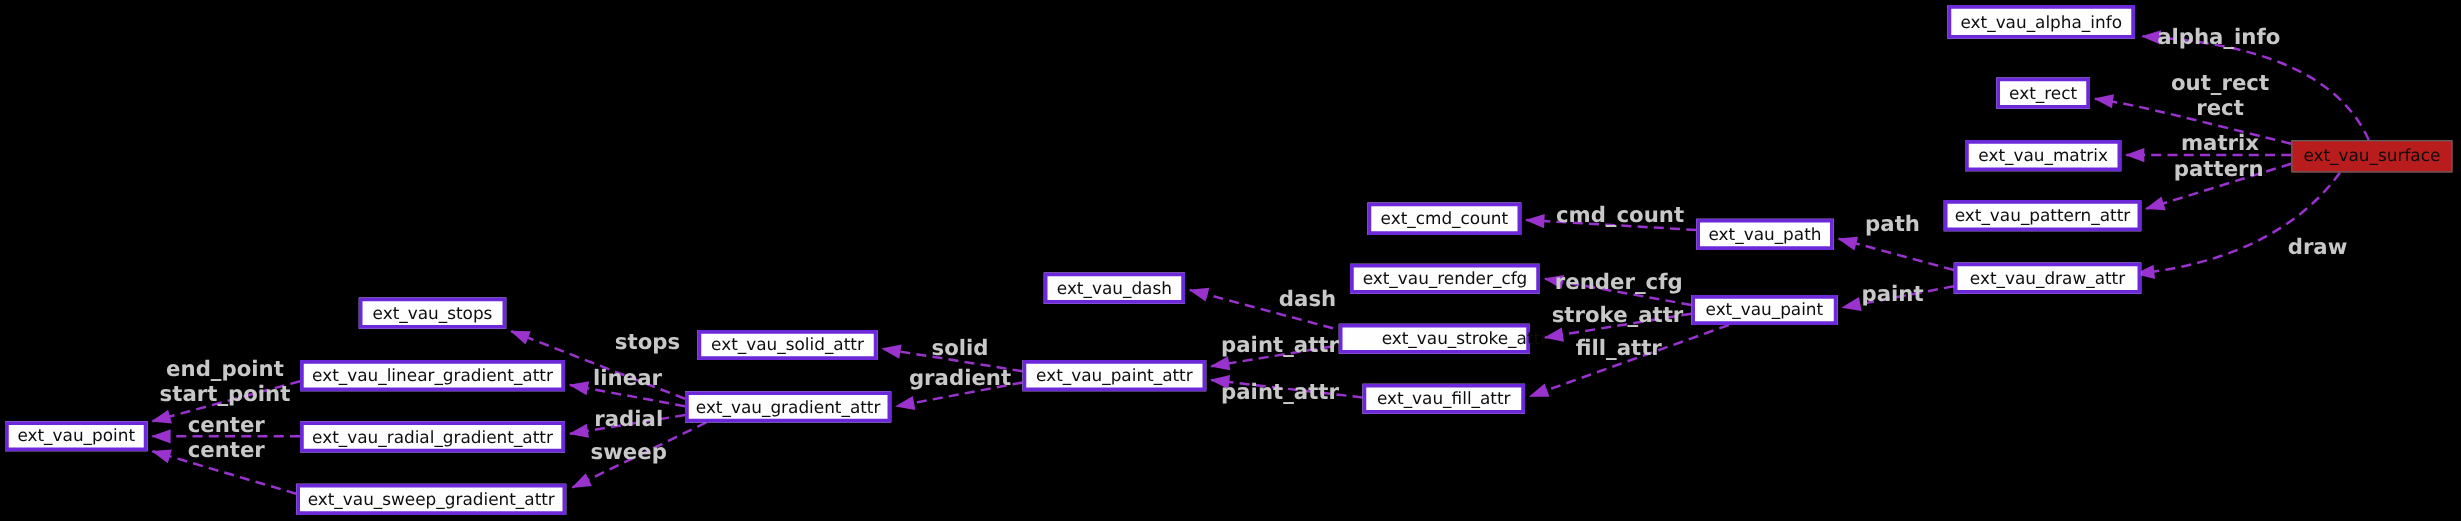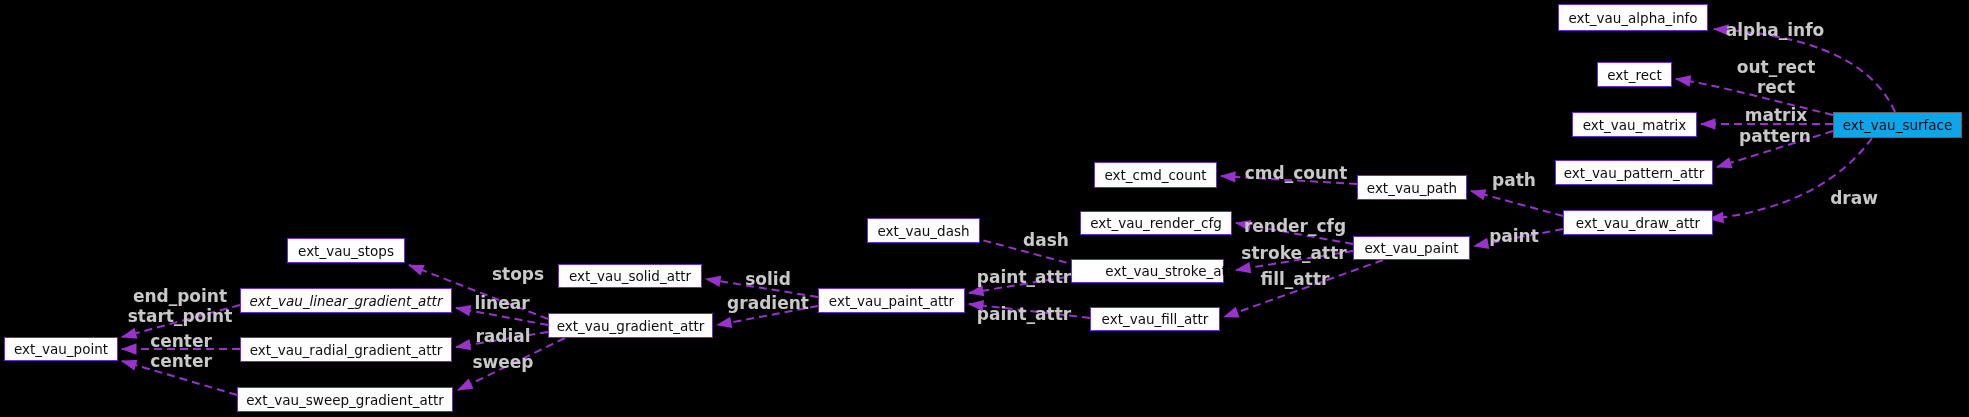--- a/index.html
+++ b/index.html
@@ -1,22 +1,22 @@
 <!DOCTYPE html>
 <html><head>
 <meta charset="utf-8">
 <style>
   html,body{margin:0;padding:0;background:#000;}
   #stage{position:relative;width:1969px;height:417px;background:#000;overflow:hidden;
          font-family:"DejaVu Sans",sans-serif;}
   #edge-layer{position:absolute;left:0;top:0;width:1969px;height:417px;}
-  .node{position:absolute;box-sizing:border-box;background:#fefefe;border:1px solid #6d28d9;
+  .node{position:absolute;box-sizing:border-box;background:#fefefe;border:3px solid #6d28d9;
         color:#0d0d0d;display:flex;align-items:center;justify-content:center;
         font-size:13.5px;white-space:nowrap;z-index:2;}
-  .node.hl{background:#0ea5e9;border:1px solid #5f6266;}
+  .node.hl{background:#b91c1c;border:1px solid #5f6266;}
   .edge-label{position:absolute;transform:translate(-50%,-50%);color:#c8c8c8;
         font-size:17px;font-weight:bold;text-align:center;line-height:1.18;
         white-space:nowrap;z-index:3;}
 </style>
 </head>
 <body>
 
 <div id="stage">
   <svg id="edge-layer" width="1969" height="417" viewBox="0 0 1969 417">
     <defs>
@@ -50,36 +50,36 @@
         <path d="M237,395 L122,361" fill="none" stroke="#9a32cd" stroke-width="2" stroke-dasharray="8,5" marker-end="url(#arrow)"></path>
       </g>
   </svg>
   <div id="nodes">
       <div class="node" style="left: 4px; top: 337px; width: 114px; height: 24px;">
         <span>ext_vau_point</span>
       </div>
       <div class="node" style="left: 287px; top: 238px; width: 118px; height: 25px;">
         <span>ext_vau_stops</span>
       </div>
-      <div class="node" style="left: 240px; top: 288px; width: 212px; height: 25px; font-style: italic;">
+      <div class="node" style="left: 240px; top: 288px; width: 212px; height: 25px;">
         <span>ext_vau_linear_gradient_attr</span>
       </div>
       <div class="node" style="left: 240px; top: 337px; width: 212px; height: 25px;">
         <span>ext_vau_radial_gradient_attr</span>
       </div>
       <div class="node" style="left: 237px; top: 387px; width: 216px; height: 25px;">
         <span>ext_vau_sweep_gradient_attr</span>
       </div>
       <div class="node" style="left: 558px; top: 264px; width: 144px; height: 24px;">
         <span>ext_vau_solid_attr</span>
       </div>
       <div class="node" style="left: 548px; top: 313px; width: 165px; height: 25px;">
         <span>ext_vau_gradient_attr</span>
       </div>
-      <div class="node" style="left: 835px; top: 218px; width: 113px; height: 25px; margin-left: 32px;">
+      <div class="node" style="left: 835px; top: 218px; width: 113px; height: 25px;">
         <span>ext_vau_dash</span>
       </div>
       <div class="node" style="left: 818px; top: 288px; width: 147px; height: 25px;">
         <span>ext_vau_paint_attr</span>
       </div>
       <div class="node" style="left: 1094px; top: 162px; width: 123px; height: 26px;">
         <span>ext_cmd_count</span>
       </div>
       <div class="node" style="left: 1080px; top: 211px; width: 152px; height: 24px;">
         <span>ext_vau_render_cfg</span>

